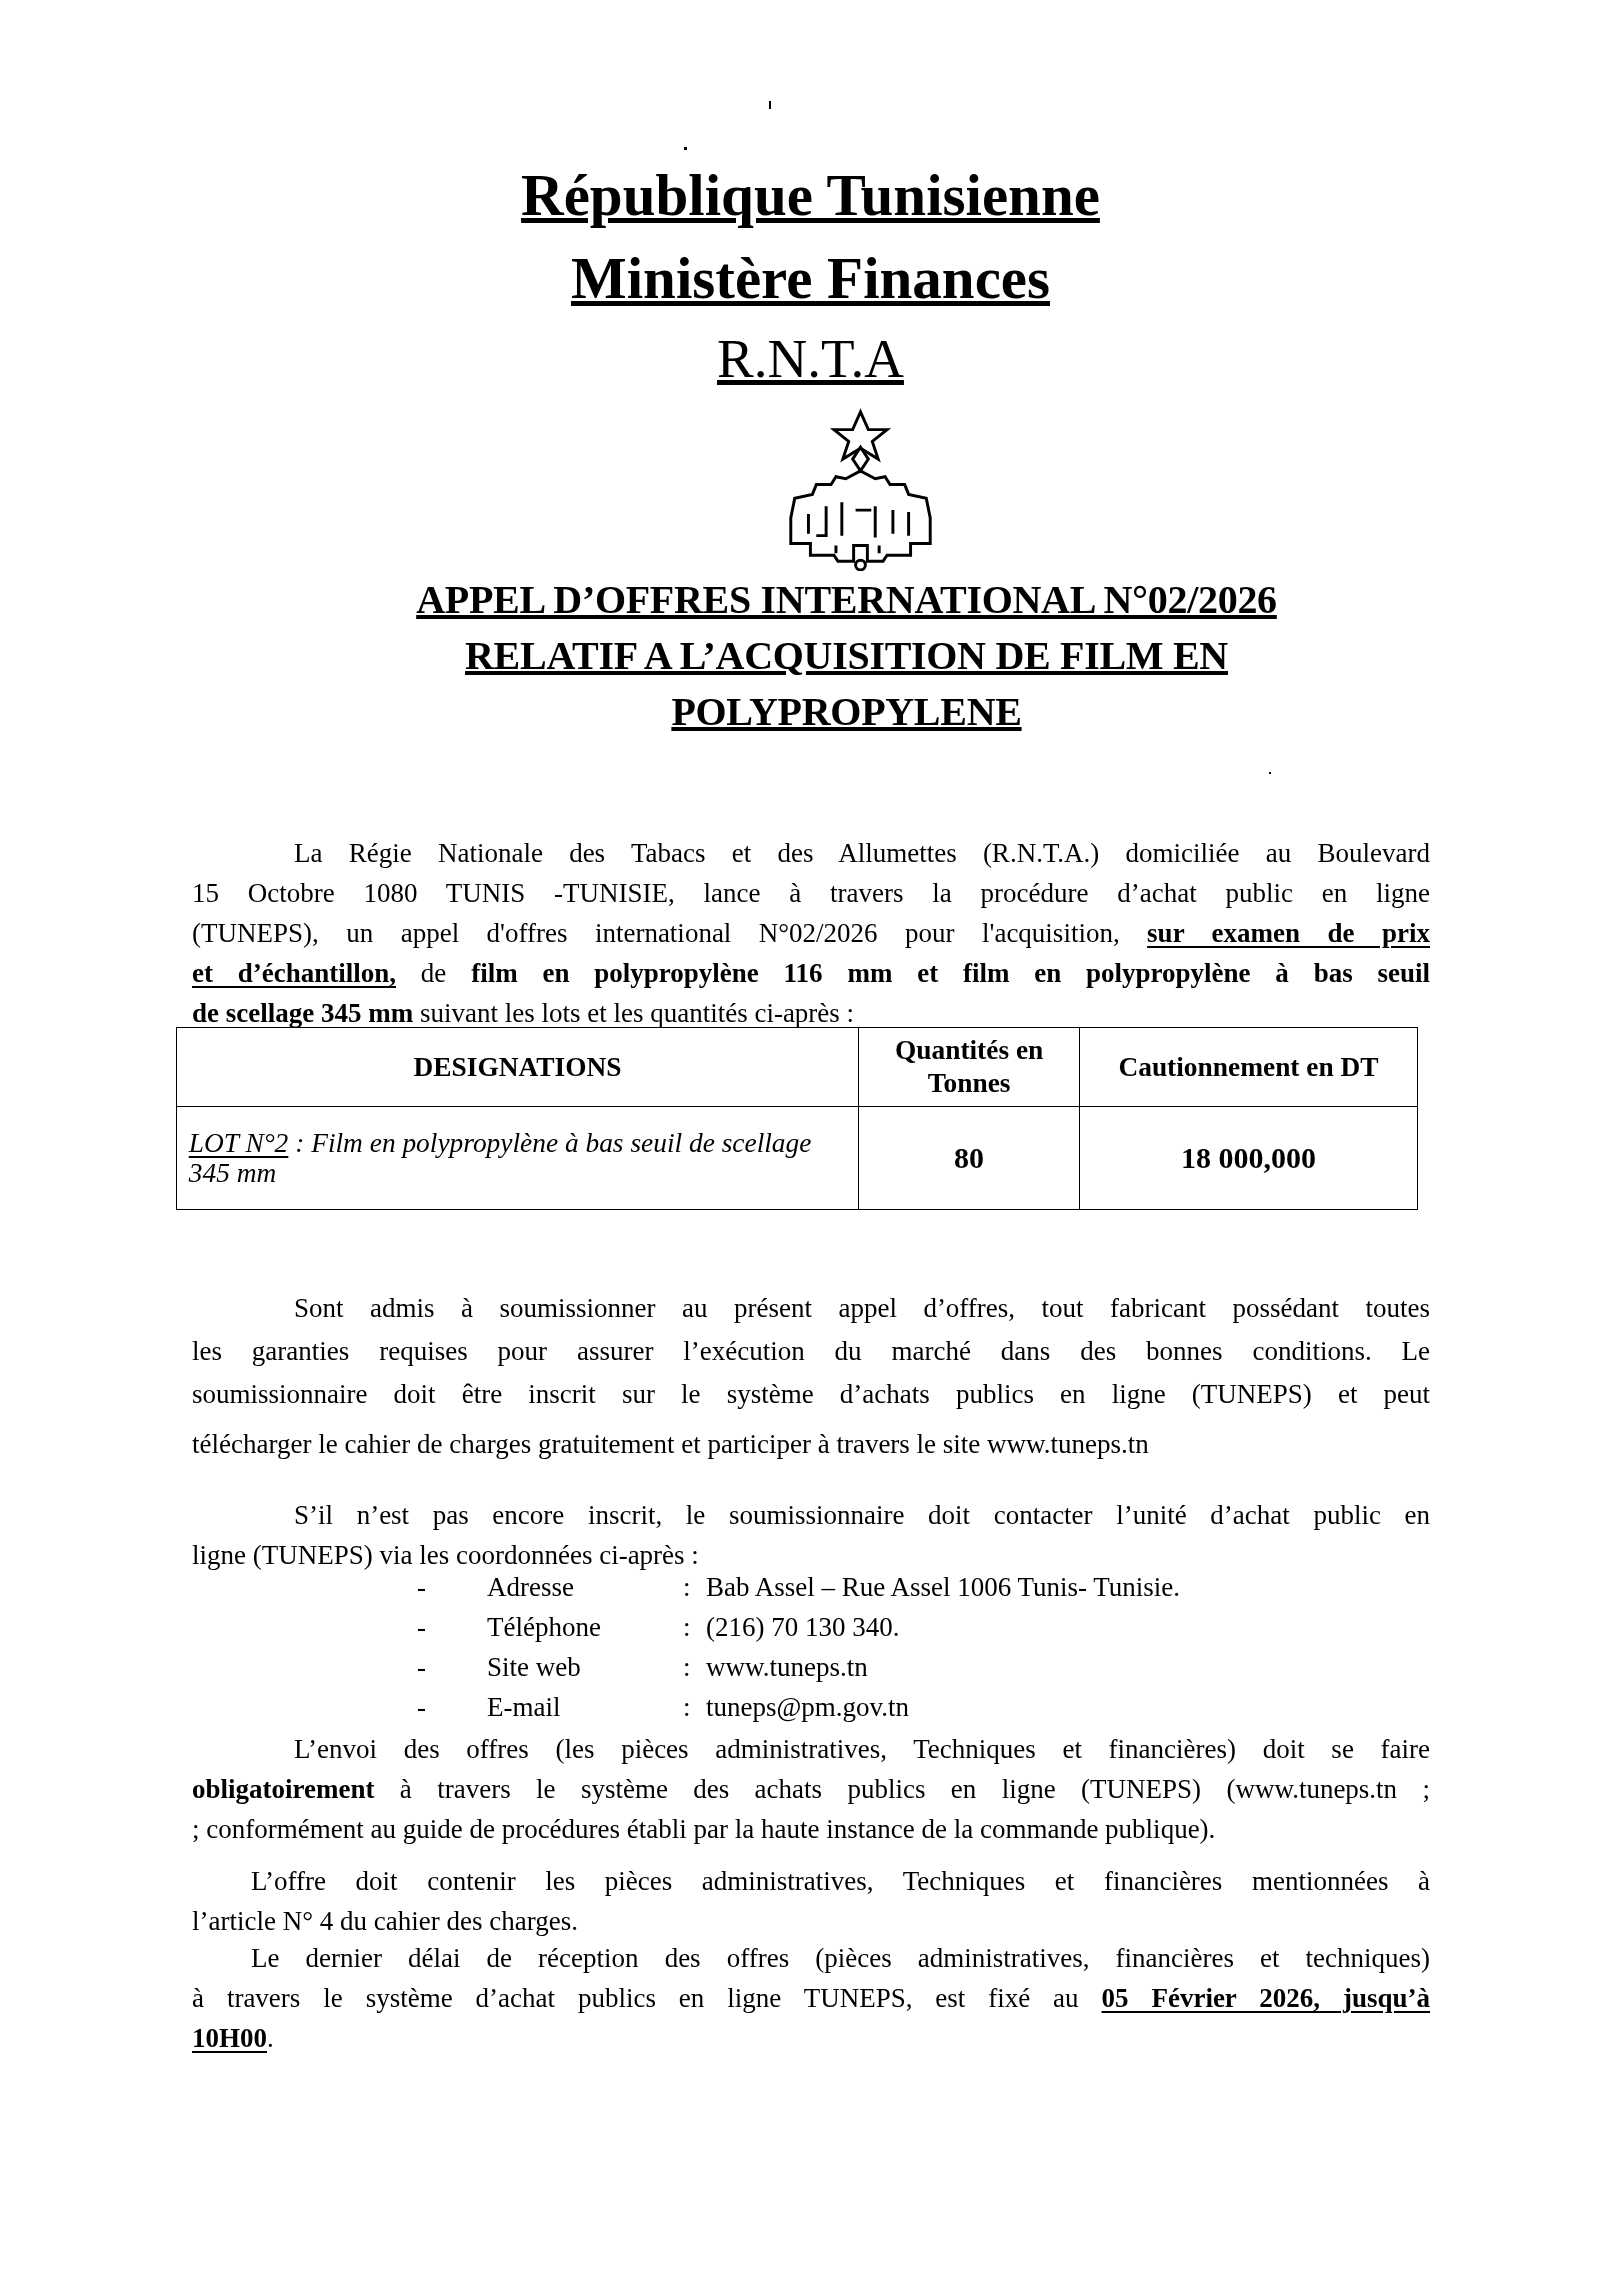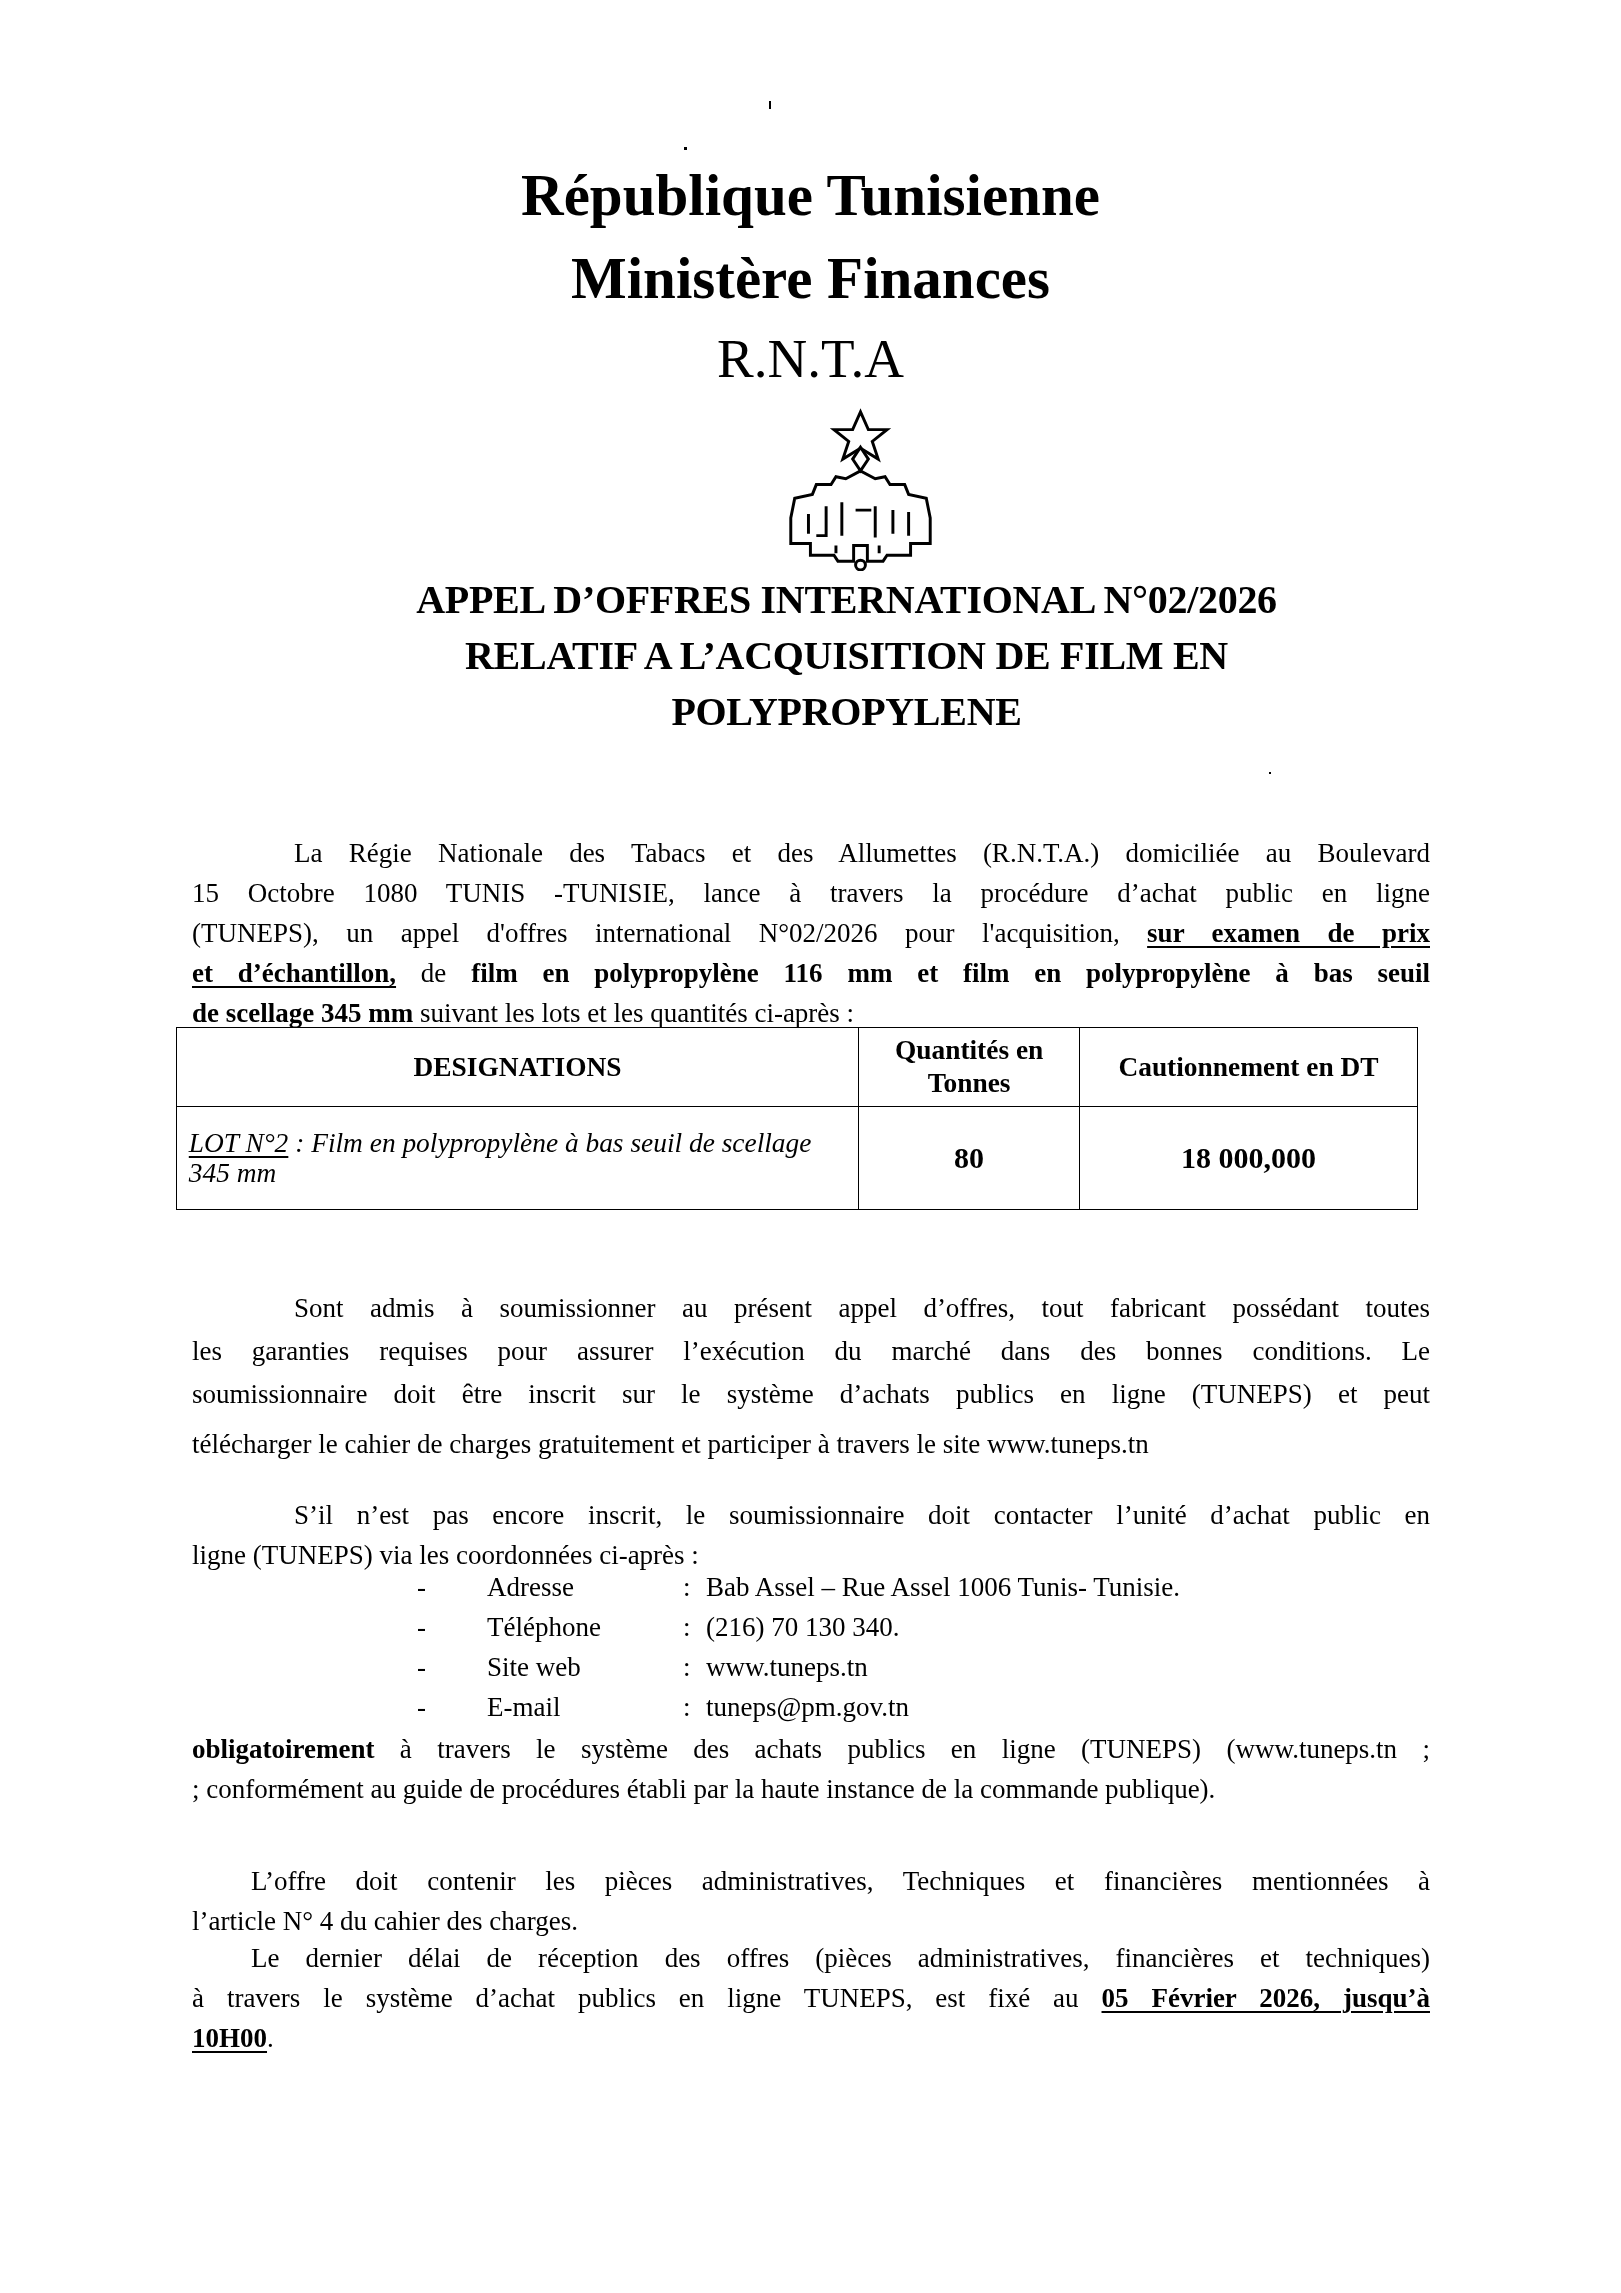--- a/index.html
+++ b/index.html
@@ -1,18 +1,18 @@
 <!DOCTYPE html>
 <html><head>
 <meta charset="utf-8">
 <style>
   html, body { margin:0; padding:0; background:#ffffff; }
   body { width:1621px; height:2294px; position:relative; overflow:hidden; color:#000; font-family:"Liberation Serif", serif; }
   .abs { position:absolute; }
-  .center { left:0; width:1621px; text-align:center; }
+  .center { left:0; width:1621px; text-align:center;text-decoration:underline; }
   .t1 { font-weight:bold; font-size:59px; line-height:69px; }
   .t3 { font-size:55px; line-height:63px; }
   .h { font-weight:bold; font-size:40px; line-height:45px; letter-spacing:-0.3px;padding-left:36px; }
   .body { left:192px; width:1238px; font-size:27px; line-height:40px; text-align:justify; }
   .line { display:block; height:40px; white-space:nowrap; text-align:justify; text-align-last:justify; }
   .line.last { text-align-last:left; }
   .b { font-weight:bold; }
   .u { text-decoration:underline; text-decoration-thickness:2px; text-underline-offset:3.9px; }
   table.lots { position:absolute; left:176px; top:1027px; width:1242px; border-collapse:collapse; font-size:27.4px; }
   table.lots td, table.lots th { border:1.6px solid #000; padding:0 11.8px; }
@@ -112,20 +112,21 @@
   </div>
   <div class="li" style="top:1692px;">
     <span class="dash">-</span>
     <span class="key">E-mail</span>
     <span class="colon">:</span>
     <span class="val">tuneps@pm.gov.tn</span>
   </div>
 </div>
 
 <div class="abs body" style="top:1729px;">
+  <span class="line" style="padding-left:102px;">L’envoi des offres (les pièces administratives, Techniques et financières) doit se faire</span>
   <span class="line"><span class="b">obligatoirement</span><span> à travers le système des achats publics en ligne (TUNEPS) (www.tuneps.tn ;</span></span>
   <span class="line last">; conformément au guide de procédures établi par la haute instance de la commande publique).</span>
 </div>
 
 <div class="abs body" style="top:1861px;">
   <span class="line" style="padding-left:59px;">L’offre doit contenir les pièces administratives, Techniques et financières mentionnées à</span>
   <span class="line last">l’article N° 4 du cahier des charges.</span>
 </div>
 
 <div class="abs body" style="top:1938px;">

